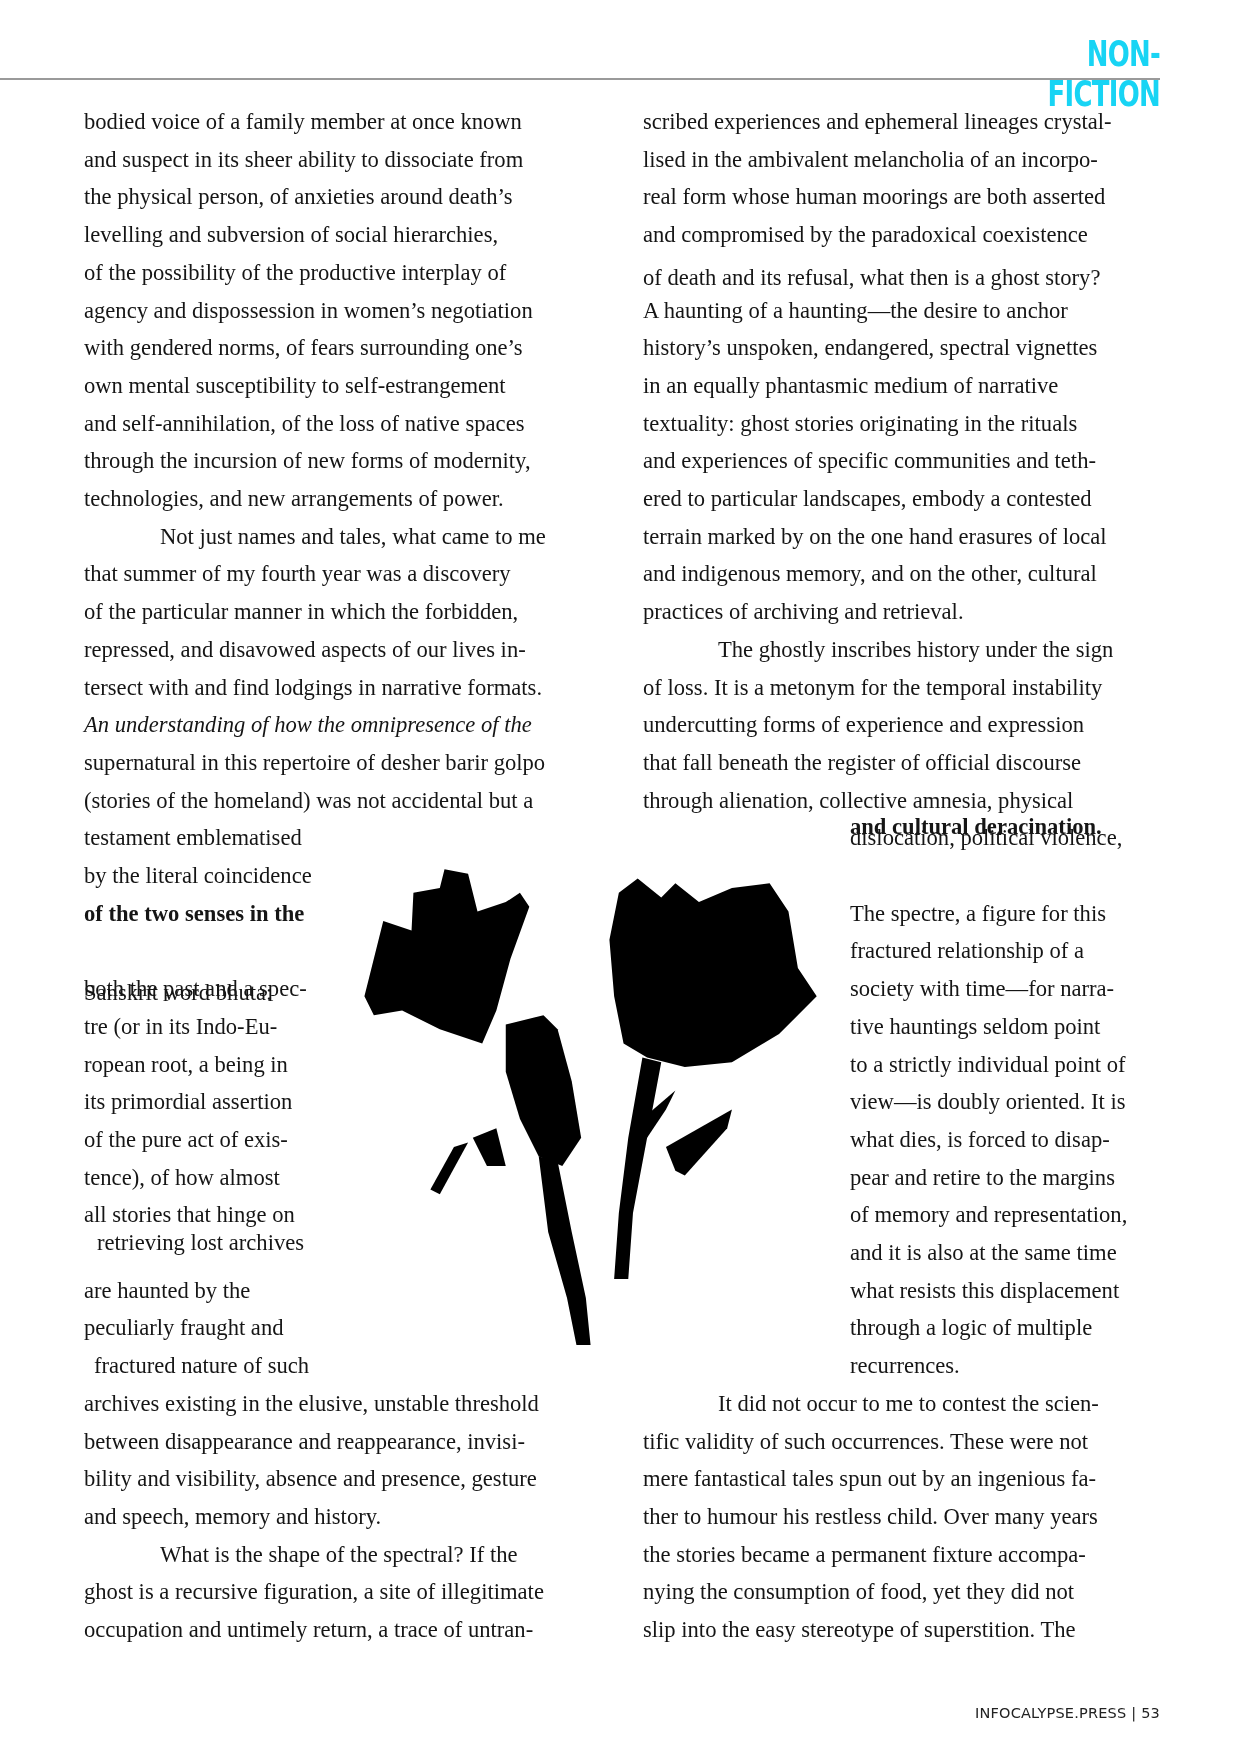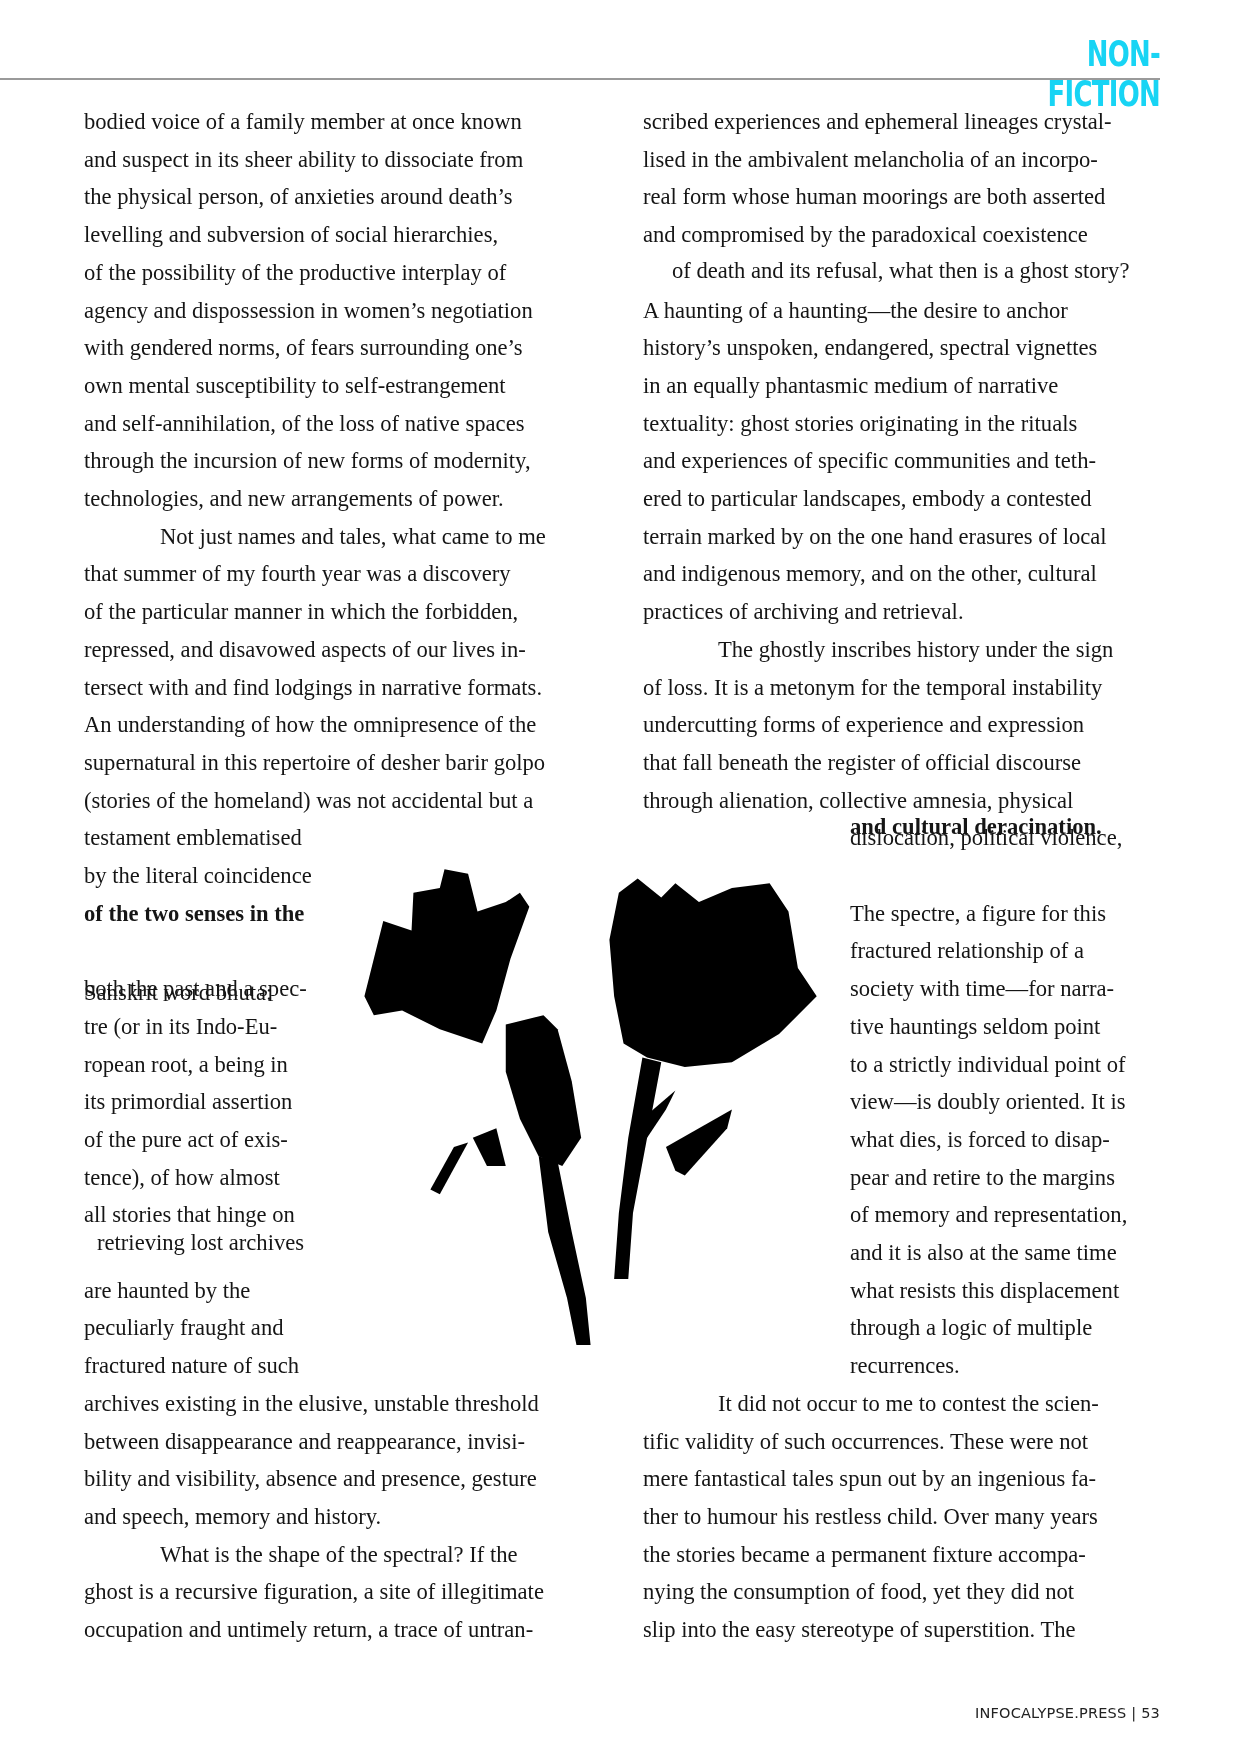--- a/index.html
+++ b/index.html
@@ -29,52 +29,52 @@
     <div class="line col-l" style="top: 333.2px;">with gendered norms, of fears surrounding one’s</div>
     <div class="line col-l" style="top: 370.9px;">own mental susceptibility to self-estrangement</div>
     <div class="line col-l" style="top: 408.6px;">and self-annihilation, of the loss of native spaces</div>
     <div class="line col-l" style="top: 446.3px;">through the incursion of new forms of modernity,</div>
     <div class="line col-l" style="top: 484px;">technologies, and new arrangements of power.</div>
     <div class="line col-l" style="top: 521.7px; left: 160px;">Not just names and tales, what came to me</div>
     <div class="line col-l" style="top: 559.4px;">that summer of my fourth year was a discovery</div>
     <div class="line col-l" style="top: 597.1px;">of the particular manner in which the forbidden,</div>
     <div class="line col-l" style="top: 634.8px;">repressed, and disavowed aspects of our lives in-</div>
     <div class="line col-l" style="top: 672.5px;">tersect with and find lodgings in narrative formats.</div>
-    <div class="line col-l" style="top: 710.2px;">An understanding of how the omnipresence of the</div>
+    <div class="line col-l" style="top: 710.2px; font-style: italic;">An understanding of how the omnipresence of the</div>
     <div class="line col-l" style="top: 747.9px;">supernatural in this repertoire of desher barir golpo</div>
     <div class="line col-l" style="top: 785.6px;">(stories of the homeland) was not accidental but a</div>
     <div class="line col-l" style="top: 823.3px;">testament emblematised</div>
     <div class="line col-l" style="top: 861px;">by the literal coincidence</div>
     <div class="line col-l" style="top: 898.7px; font-weight: bold;">of the two senses in the</div>
     <div class="line col-l" style="top: 936.4px; margin-top: 42px;">Sanskrit word bhuta:</div>
     <div class="line col-l" style="top: 974.1px;">both the past and a spec-</div>
     <div class="line col-l" style="top: 1011.8px;">tre (or in its Indo-Eu-</div>
     <div class="line col-l" style="top: 1049.5px;">ropean root, a being in</div>
     <div class="line col-l" style="top: 1087.2px;">its primordial assertion</div>
     <div class="line col-l" style="top: 1124.9px;">of the pure act of exis-</div>
     <div class="line col-l" style="top: 1162.6px;">tence), of how almost</div>
     <div class="line col-l" style="top: 1200.3px;">all stories that hinge on</div>
     <div class="line col-l" style="top: 1228px; margin-left: 13px;">retrieving lost archives</div>
     <div class="line col-l" style="top: 1275.7px;">are haunted by the</div>
     <div class="line col-l" style="top: 1313.4px;">peculiarly fraught and</div>
-    <div class="line col-l" style="top: 1351.1px;">fractured nature of such</div>
+    <div class="line col-l" style="top: 1351.1px; margin-left: 10px;">fractured nature of such</div>
     <div class="line col-l" style="top: 1388.8px;">archives existing in the elusive, unstable threshold</div>
     <div class="line col-l" style="top: 1426.5px;">between disappearance and reappearance, invisi-</div>
     <div class="line col-l" style="top: 1464.2px;">bility and visibility, absence and presence, gesture</div>
     <div class="line col-l" style="top: 1501.9px;">and speech, memory and history.</div>
     <div class="line col-l" style="top: 1539.6px; left: 160px;">What is the shape of the spectral? If the</div>
     <div class="line col-l" style="top: 1577.3px;">ghost is a recursive figuration, a site of illegitimate</div>
     <div class="line col-l" style="top: 1615px;">occupation and untimely return, a trace of untran-</div>
   </div>
 <div id="rightcol">
     <div class="line col-r" style="top: 107px;">scribed experiences and ephemeral lineages crystal-</div>
     <div class="line col-r" style="top: 144.7px;">lised in the ambivalent melancholia of an incorpo-</div>
     <div class="line col-r" style="top: 182.4px;">real form whose human moorings are both asserted</div>
     <div class="line col-r" style="top: 220.1px;">and compromised by the paradoxical coexistence</div>
-    <div class="line col-r" style="top: 256px; margin-left: 29px;">of death and its refusal, what then is a ghost story?</div>
+    <div class="line col-r" style="top: 263px;">of death and its refusal, what then is a ghost story?</div>
     <div class="line col-r" style="top: 295.5px;">A haunting of a haunting—the desire to anchor</div>
     <div class="line col-r" style="top: 333.2px;">history’s unspoken, endangered, spectral vignettes</div>
     <div class="line col-r" style="top: 370.9px;">in an equally phantasmic medium of narrative</div>
     <div class="line col-r" style="top: 408.6px;">textuality: ghost stories originating in the rituals</div>
     <div class="line col-r" style="top: 446.3px;">and experiences of specific communities and teth-</div>
     <div class="line col-r" style="top: 484px;">ered to particular landscapes, embody a contested</div>
     <div class="line col-r" style="top: 521.7px;">terrain marked by on the one hand erasures of local</div>
     <div class="line col-r" style="top: 559.4px;">and indigenous memory, and on the other, cultural</div>
     <div class="line col-r" style="top: 597.1px;">practices of archiving and retrieval.</div>
     <div class="line col-r" style="top: 634.8px; left: 718px;">The ghostly inscribes history under the sign</div>

